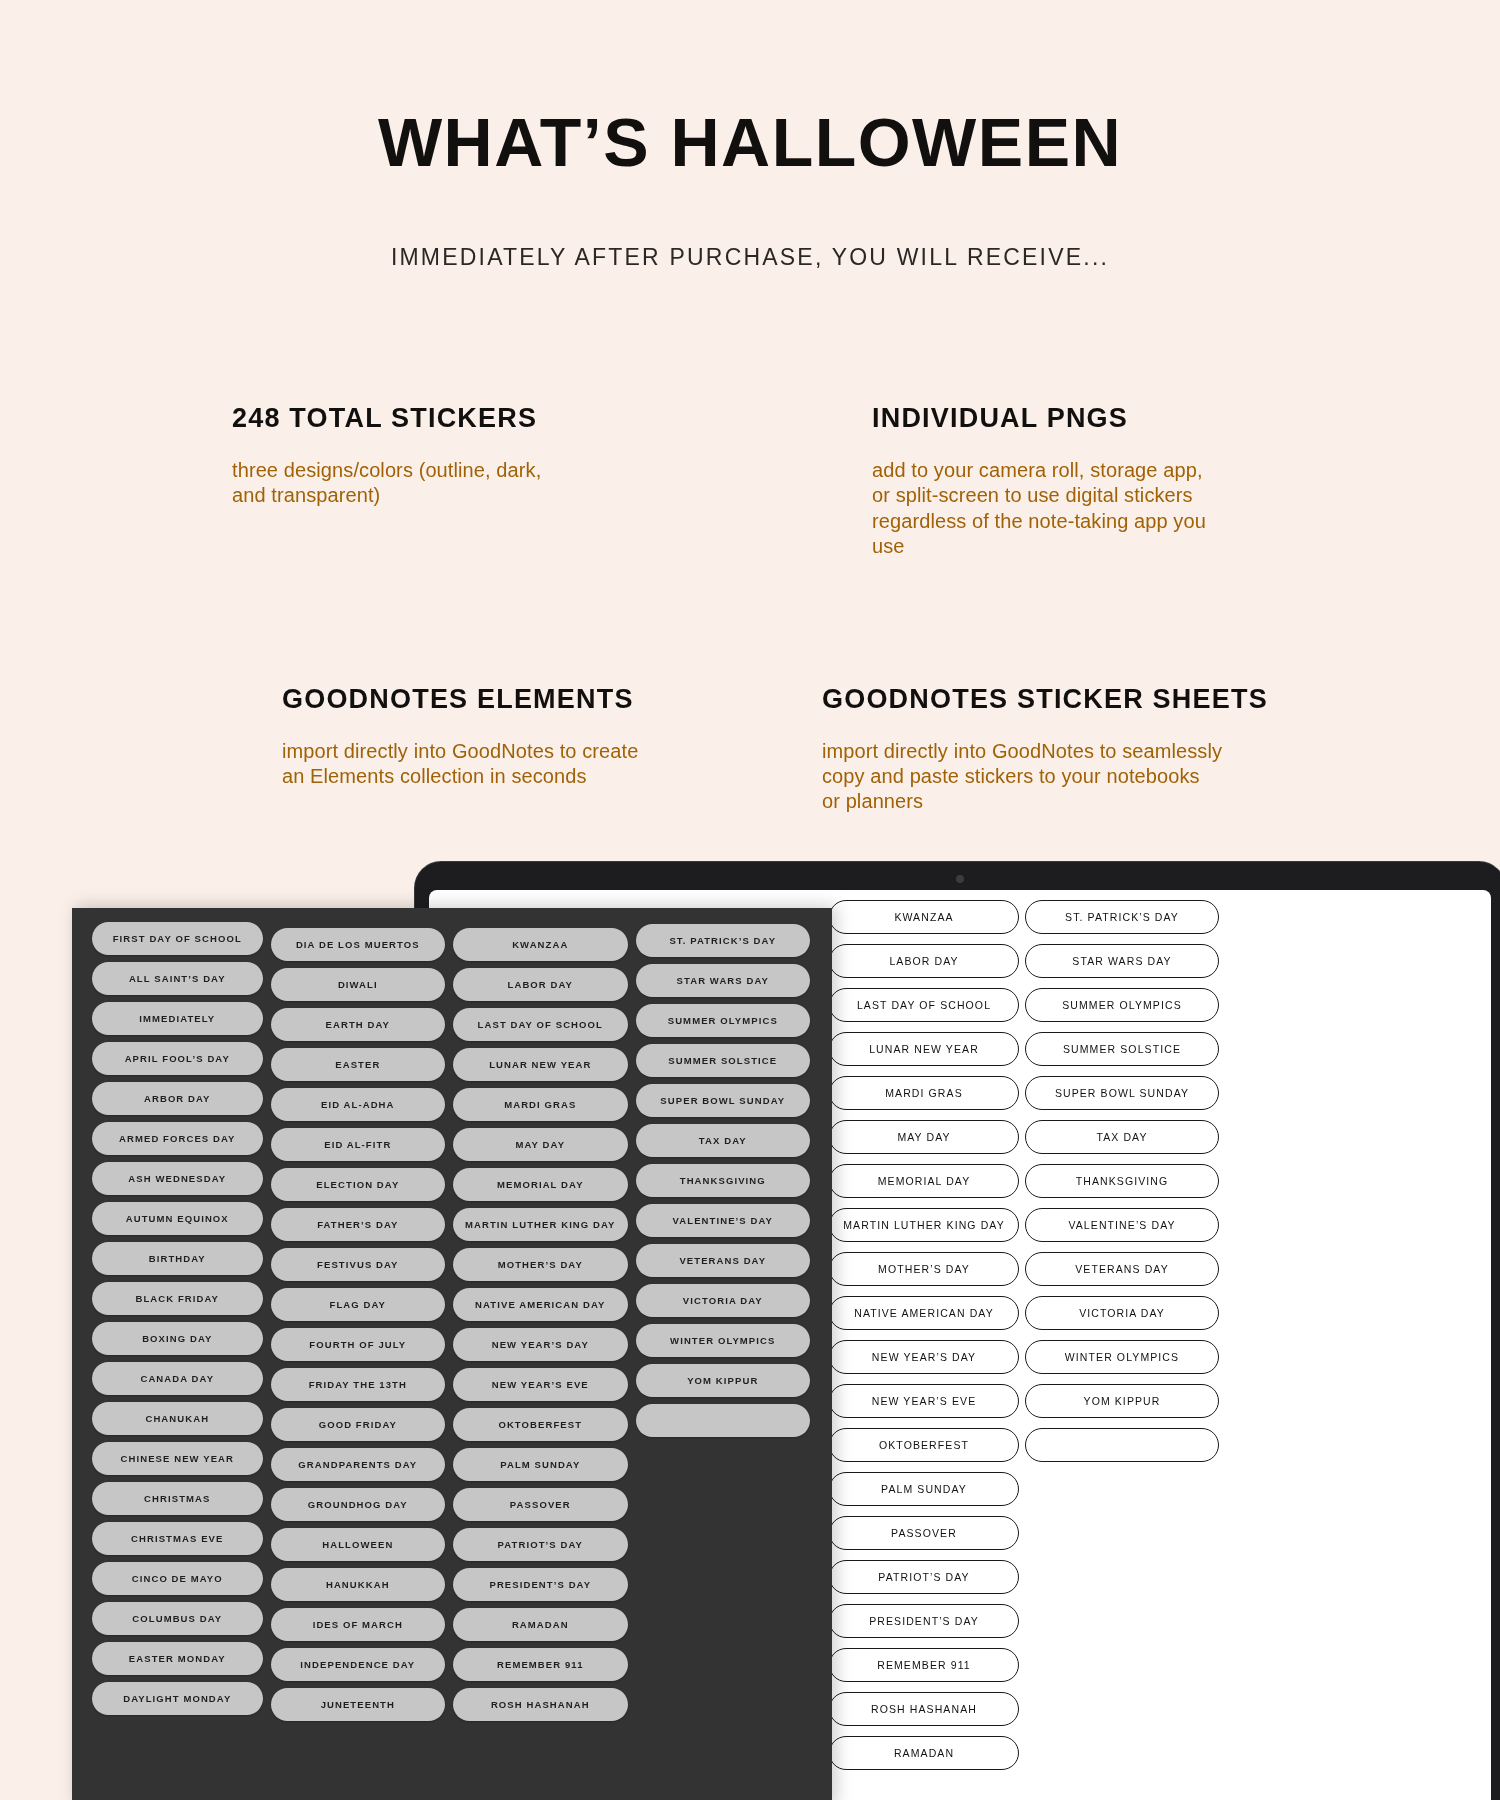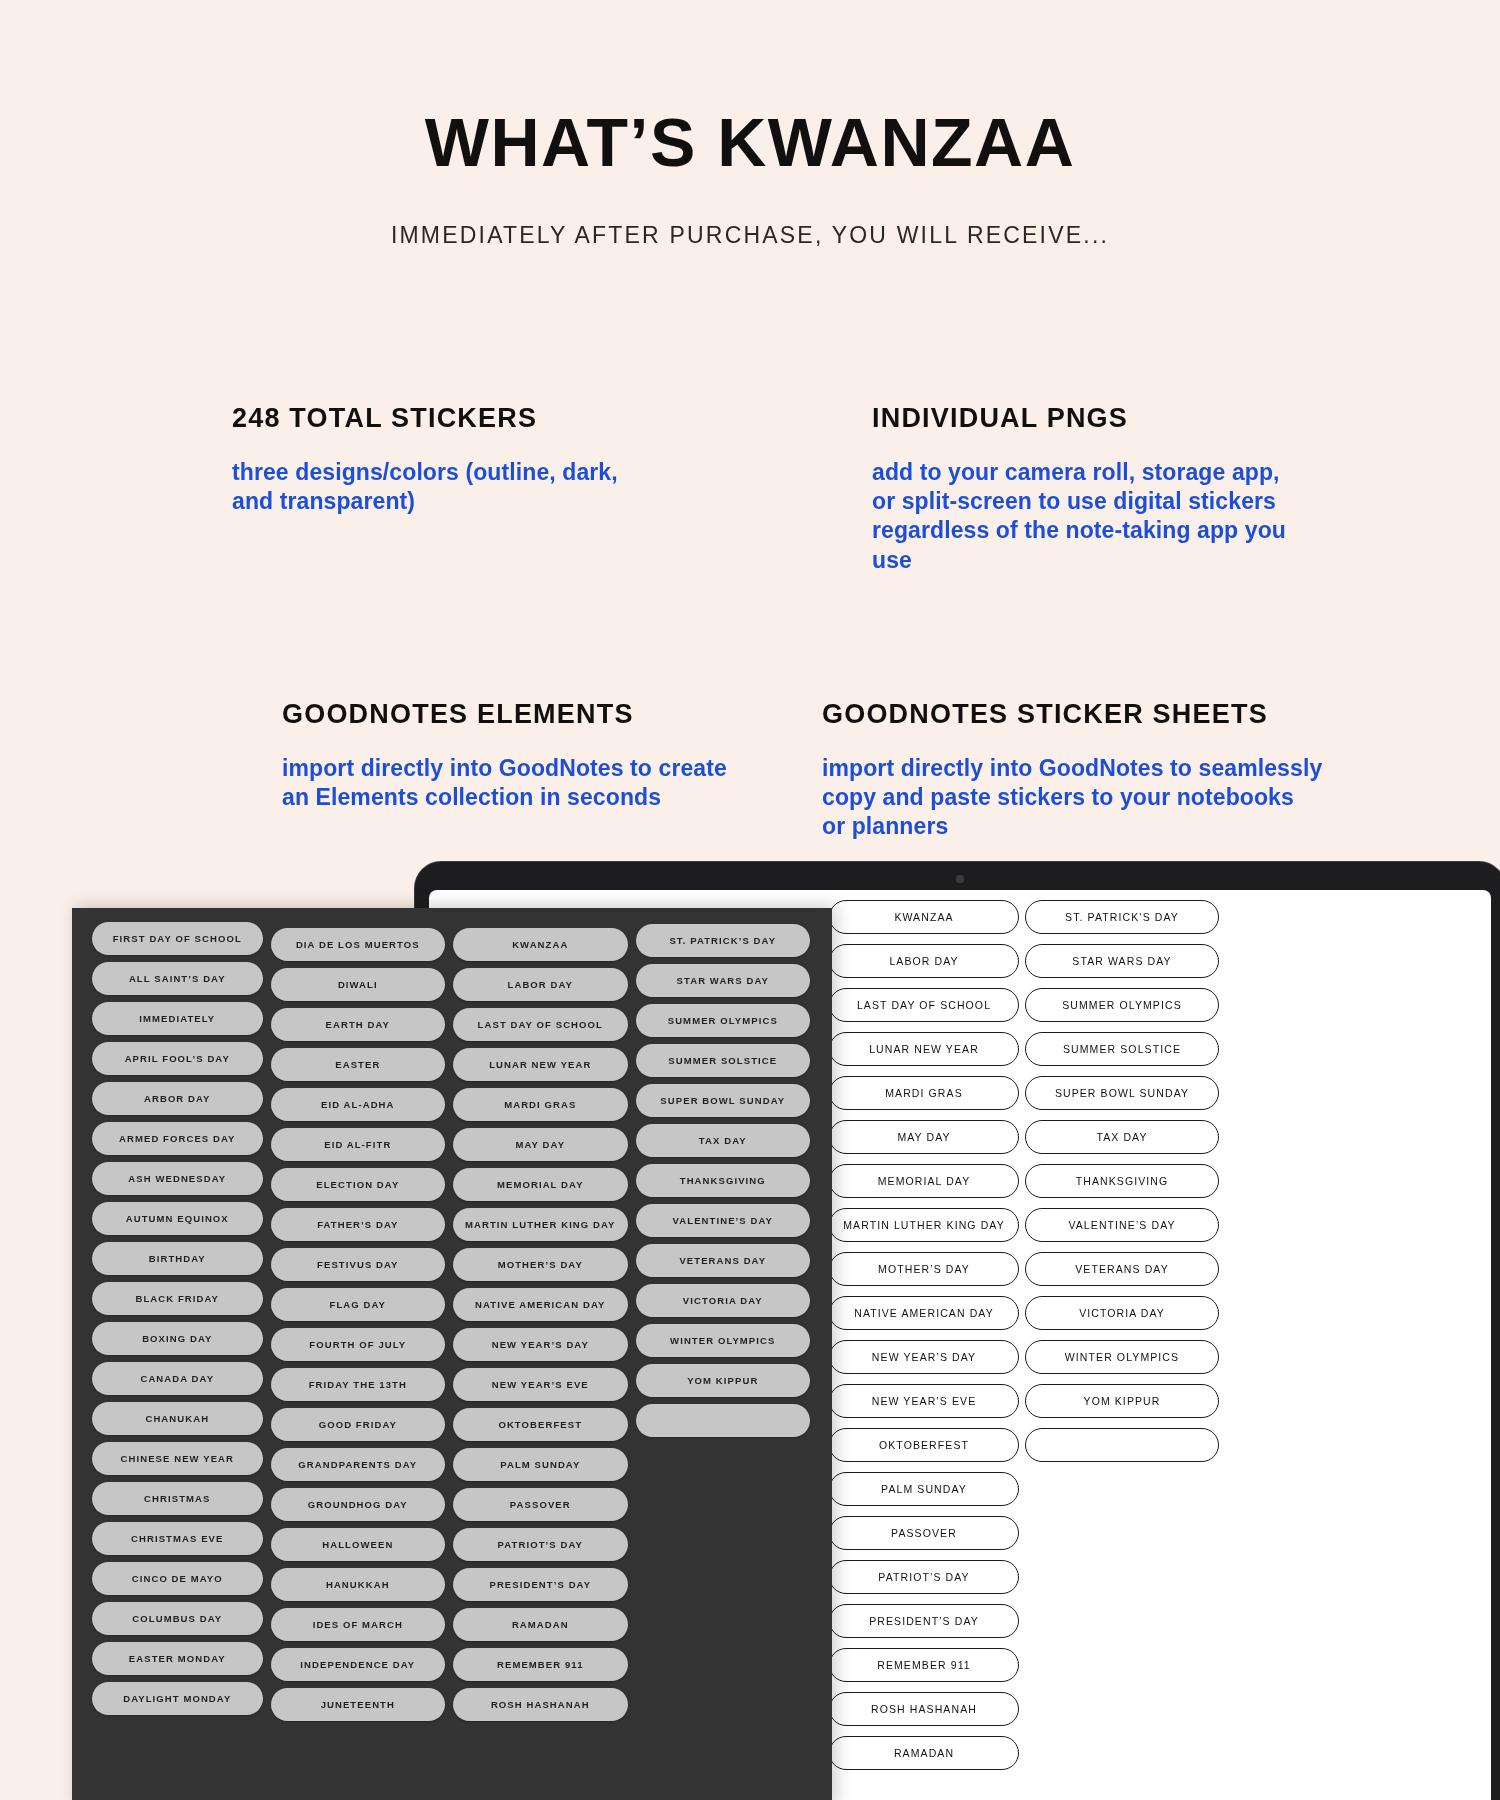--- a/index.html
+++ b/index.html
@@ -29,21 +29,21 @@
     text-align: center;
     font-size: 68px;
     font-weight: 700;
     letter-spacing: 1.5px;
     color: #12100f;
     line-height: 1;
   }
 
   .subhead {
     position: absolute;
-    top: 222px;
+    top: 244px;
     left: 0;
     width: 1500px;
     text-align: center;
     font-size: 23px;
     font-weight: 400;
     letter-spacing: 2.2px;
     color: #2b2725;
   }
 
   
@@ -62,24 +62,24 @@
 
   .feature h3 {
     font-size: 27px;
     font-weight: 700;
     letter-spacing: 1.2px;
     color: #12100f;
     margin-bottom: 24px;
     white-space: nowrap;
   }
   .feature p {
-    font-size: 23px;
-    font-weight: 700;
+    font-size: 20px;
+    font-weight: 400;
     line-height: 1.27;
-    color: #1d4ed8;
+    color: #a16207;
     letter-spacing: 0.1px;
   }
 
   
   .tablet {
     position: absolute;
     left: 415px;
     top: 862px;
     width: 1090px;
     height: 960px;
@@ -185,21 +185,21 @@
     height: 890px;
     overflow: hidden;
   }
   .peek-col .pill-outline { width: 120px; margin-bottom: 10px; }
 </style>
 </head>
 <body>
 
 <div class="page">
 
-  <h1 class="headline">WHAT’S KWANZAA</h1>
+  <h1 class="headline">WHAT’S HALLOWEEN</h1>
   <p class="subhead">IMMEDIATELY AFTER PURCHASE, YOU WILL RECEIVE...</p>
 
   <div class="features">
     <div class="feature-row r1">
       <div class="feature">
         <h3>248 TOTAL STICKERS</h3>
         <p style="white-space:pre-line;">three designs/colors (outline, dark,
 and transparent)</p>
       </div>
       <div class="feature right">

